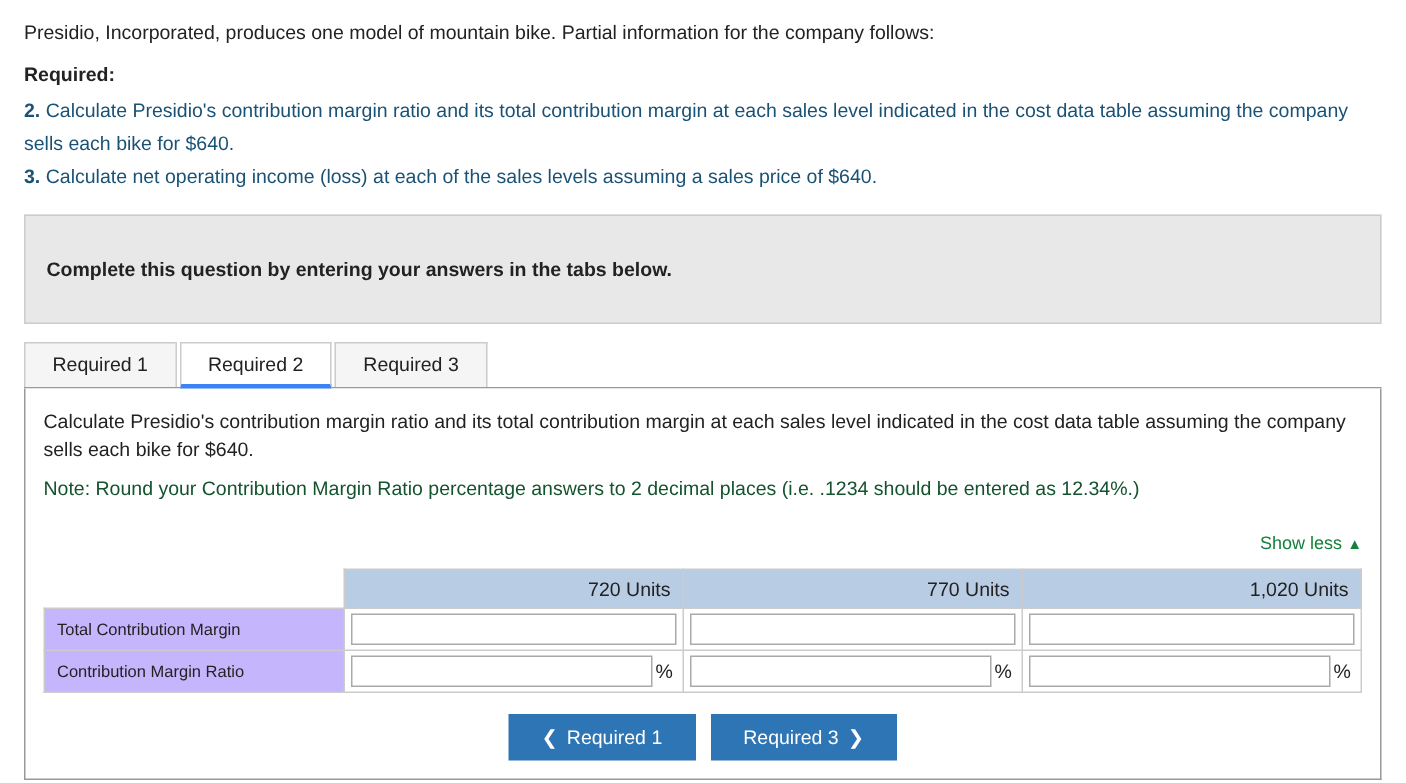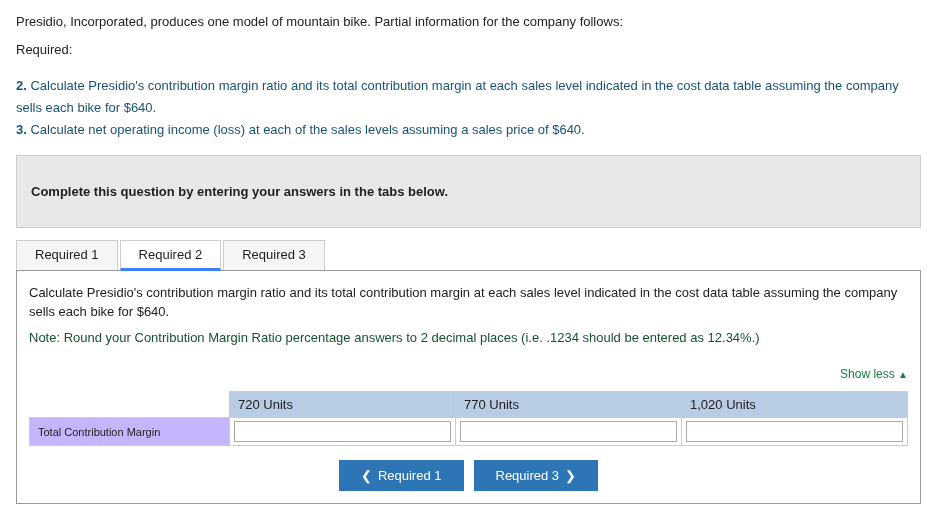--- a/index.html
+++ b/index.html
@@ -9,22 +9,22 @@
       color: #222;
       background: #fff;
       padding: 12px 16px;
       width: 937px;
     }
     .intro-text {
       margin-bottom: 10px;
       line-height: 1.5;
     }
     .required-heading {
-      font-weight: normal;
-      margin-bottom: 18px;
+      font-weight: bold;
+      margin-bottom: 6px;
     }
     .requirements-list {
       margin-bottom: 14px;
       line-height: 1.7;
     }
     .requirements-list li {
       list-style: none;
       padding-left: 0;
     }
     .req-number {
@@ -93,21 +93,21 @@
       border-collapse: collapse;
       margin-bottom: 14px;
     }
     .data-table th, .data-table td {
       border: 1px solid #ccc;
       padding: 5px 8px;
       font-size: 13px;
     }
     .data-table thead tr th {
       background: #b8cce4;
-      text-align: left;
+      text-align: right;
       font-weight: normal;
     }
     .data-table thead tr th:first-child {
       background: transparent;
       border: none;
     }
     .data-table td:first-child {
       font-size: 11px;
       background: #c4b5fd;
     }
@@ -207,20 +207,41 @@
           <div class="input-wrapper">
             <input type="text" value="" style="">
           </div>
         </td>
         <td class="input-cell">
           <div class="input-wrapper">
             <input type="text" value="" style="">
           </div>
         </td>
       </tr>
+      <tr>
+        <td>Contribution Margin Ratio</td>
+        <td class="input-cell">
+          <div class="input-wrapper">
+            <input type="text" value="" style="width: calc(100% - 16px);">
+            <span class="pct-sign">%</span>
+          </div>
+        </td>
+        <td class="input-cell">
+          <div class="input-wrapper">
+            <input type="text" value="" style="width: calc(100% - 16px);">
+            <span class="pct-sign">%</span>
+          </div>
+        </td>
+        <td class="input-cell">
+          <div class="input-wrapper">
+            <input type="text" value="" style="width: calc(100% - 16px);">
+            <span class="pct-sign">%</span>
+          </div>
+        </td>
+      </tr>
     </tbody>
   </table>
 
   <div class="buttons-row">
     <button class="nav-button">
       <span class="arrow-left"></span>
       <span>Required 1</span>
     </button>
     <button class="nav-button">
       <span>Required 3</span>

